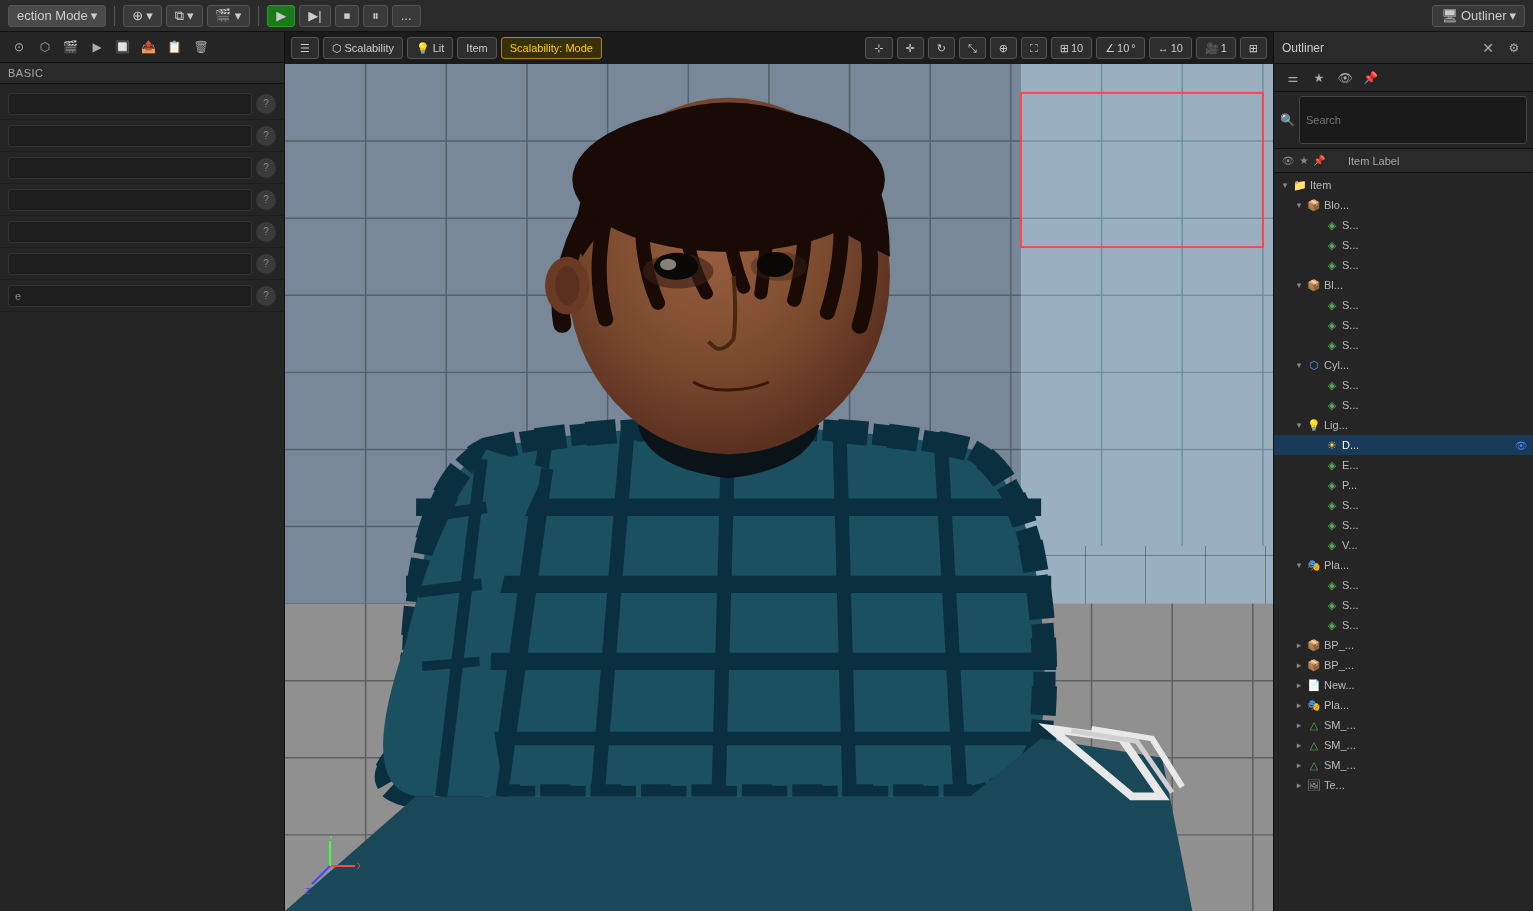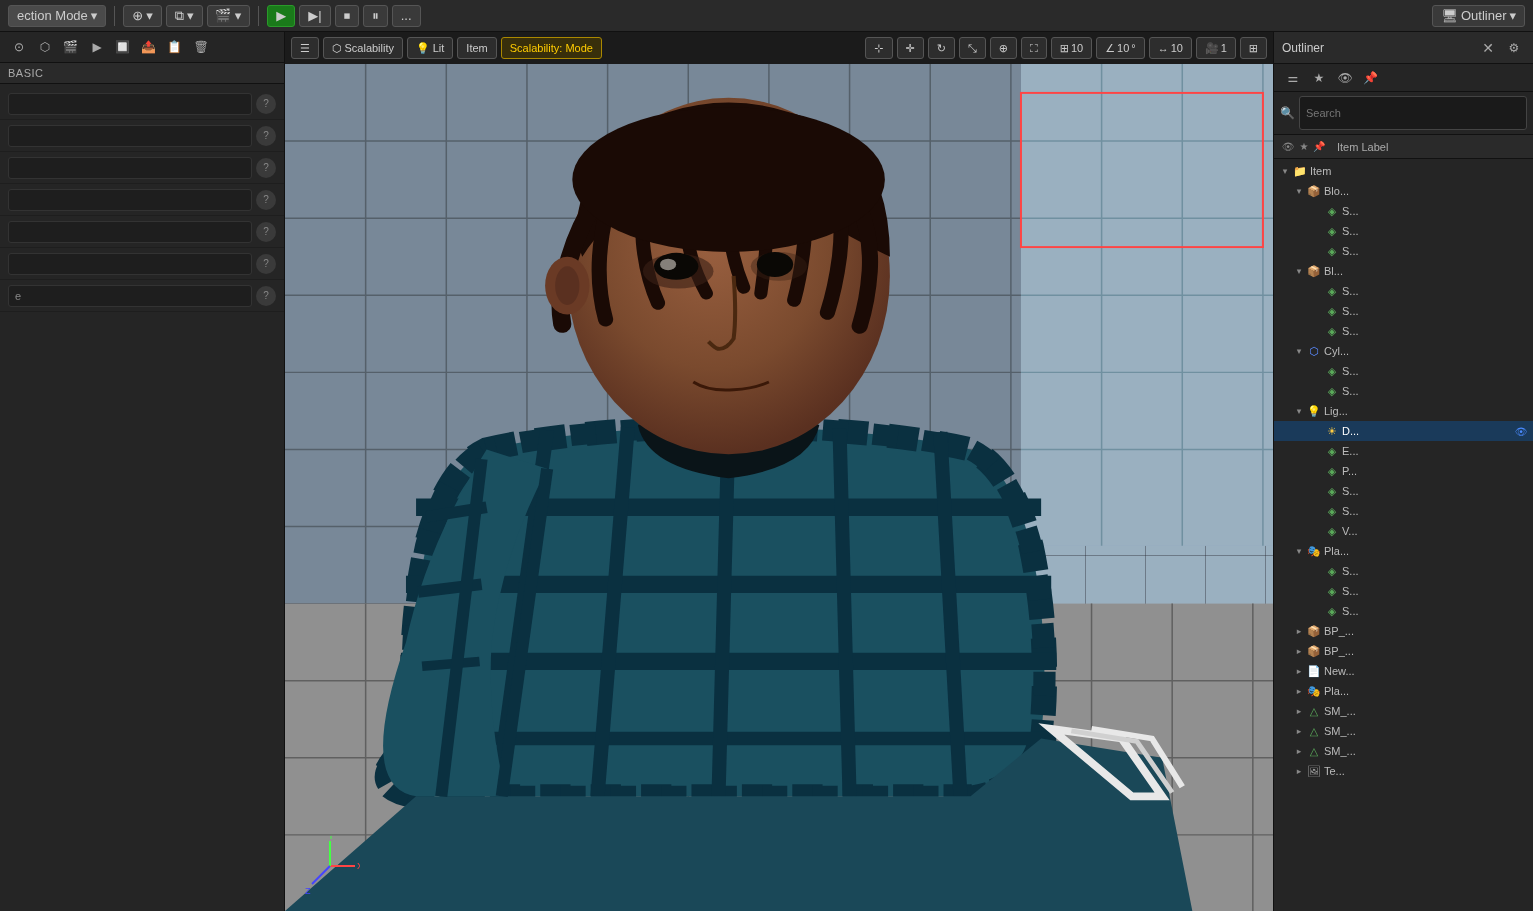--- a/index.html
+++ b/index.html
@@ -610,28 +610,28 @@
 
     <div class="outliner-toolbar">
       <button class="icon-btn">⚌</button>
       <button class="icon-btn">★</button>
       <button class="icon-btn">👁</button>
       <button class="icon-btn">📌</button>
     </div>
 
     <div style="display:flex;align-items:center;padding:4px 6px;gap:4px;background:#252525;border-bottom:1px solid #111;">
       <span style="color:#888;">🔍</span>
-      <input type="text" style="flex: 1 1 0%; background: rgb(26, 26, 26); border: 1px solid rgb(68, 68, 68); color: rgb(204, 204, 204); padding: 10px 6px; border-radius: 3px; font-size: 11px;" placeholder="Search">
+      <input type="text" style="flex: 1 1 0%; background: rgb(26, 26, 26); border: 1px solid rgb(68, 68, 68); color: rgb(204, 204, 204); padding: 17px 6px; border-radius: 3px; font-size: 11px;" placeholder="Search">
     </div>
 
     <div style="display:flex;align-items:center;padding:2px 6px;background:#2a2a2a;border-bottom:1px solid #111;height:24px;">
       <span style="width:16px;text-align:center;font-size:10px;color:#888;">👁</span>
       <span style="width:16px;text-align:center;font-size:10px;color:#888;">★</span>
       <span style="width:16px;text-align:center;font-size:10px;color:#888;">📌</span>
-      <span style="flex:1;font-size:11px;color:#aaa;margin-left:9px;">Item Label</span>
+      <span style="flex:1;font-size:11px;color:#aaa;margin-left:20px;">Item Label</span>
     </div>
 
     <div class="outliner-tree">
 
       <div class="tree-item" style="padding-left:4px;">
         <span class="tree-arrow">▾</span>
         <span class="tree-icon">📁</span>
         <span class="tree-label">Item</span>
       </div>
 

